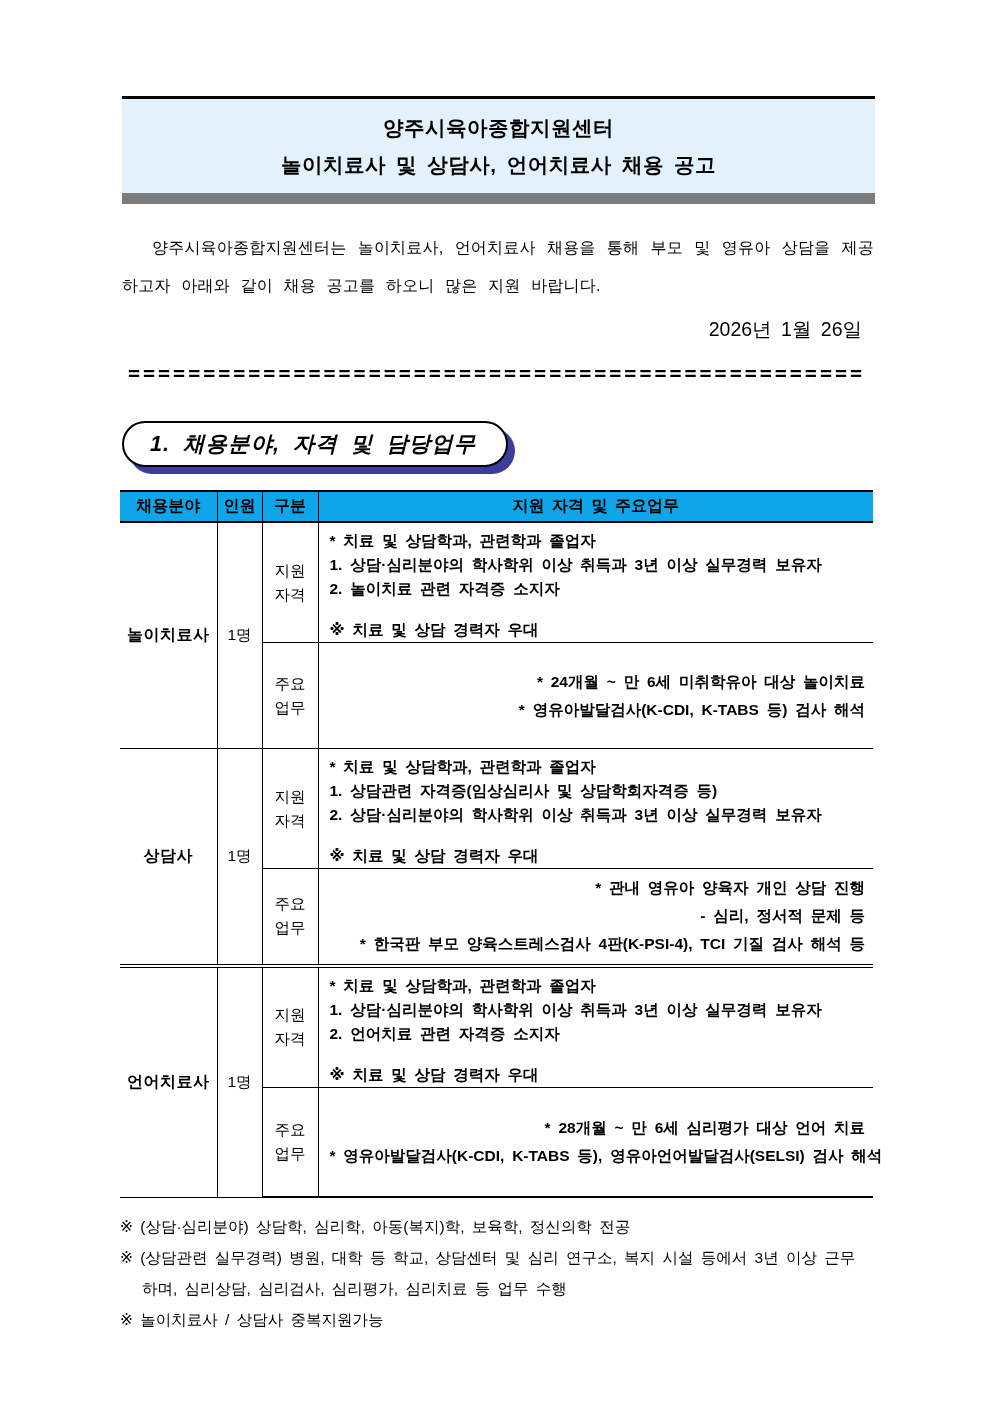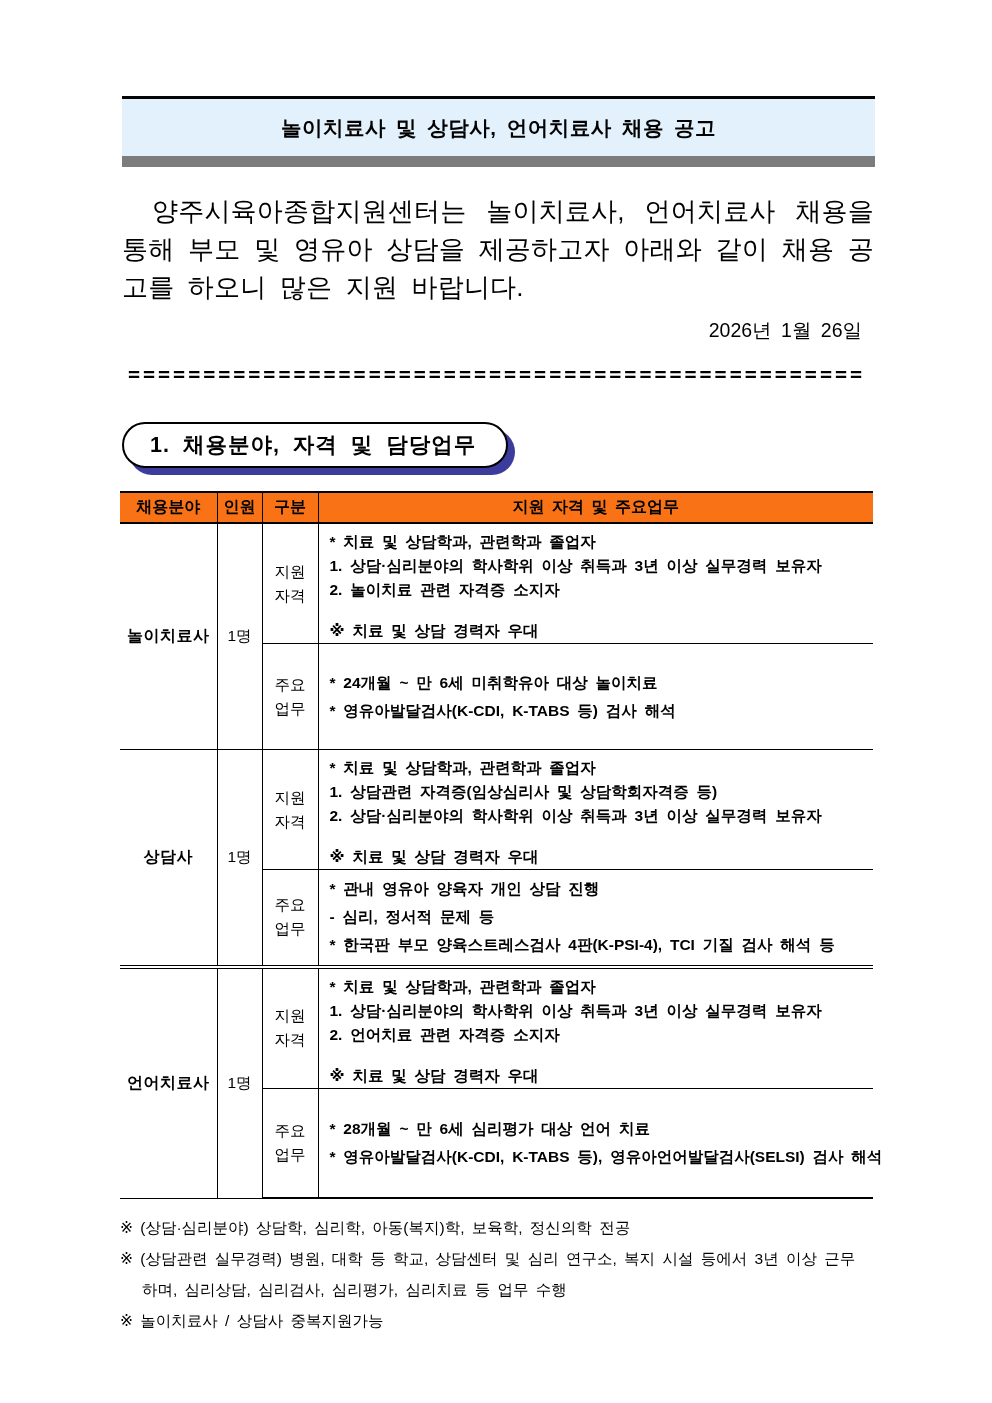--- a/index.html
+++ b/index.html
@@ -29,21 +29,21 @@
   }
   .title-grayband {
     margin: 0 117px 0 122px;
     height: 11px;
     background: #7c7c7c;
   }
 
   
   .intro {
     margin: 25px 118px 0 122px;
-    font-size: 26px;
+    font-size: 16px;
     line-height: 38px;
     text-align: justify;
     text-indent: 30px;
     word-spacing: 6px;
     letter-spacing: 0.2px;
   }
   .date-line, .signer-line {
     margin: 0 130px 0 122px;
     font-size: 19.5px;
     line-height: 35px;
@@ -69,37 +69,38 @@
     display: inline-block;
     background: #fff;
     border: 2px solid #000;
     border-radius: 23px;
     box-shadow: 7px 7px 0 #3c3c9c;
     padding: 6px 30px 7px 26px;
     font-size: 21.5px;
     font-weight: bold;
     letter-spacing: 1px;
     word-spacing: 6px;
+    font-style: italic;
   }
 
   
   .tbl-wrap { margin: 23px 119px 0 120px; }
   table {
     width: 753px;
     border-collapse: collapse;
     table-layout: fixed;
     font-size: 15.5px;
   }
   col.c1 { width: 97px; }
   col.c2 { width: 45px; }
   col.c3 { width: 56px; }
   col.c4 { width: 555px; }
   th, td { border: 1.5px solid #000; }
   th {
-    background: #f97316;
+    background: #0ea5e9;
     font-weight: bold;
     font-size: 16px;
     height: 31px;
     border-top: 2.5px solid #000;
     border-bottom: 2px solid #000;
     word-spacing: 3px;
   }
   th:first-child, td:first-child { border-left: none; }
   th:last-child,  td.c-content  { border-right: none; }
   tr.last td { border-bottom: 2.5px solid #000; }
@@ -112,38 +113,39 @@
     letter-spacing: 0.5px;
   }
   td.c-count { text-align: center; font-size: 15.5px; }
   td.c-gubun { text-align: center; vertical-align: middle; }
   td.c-gubun .g-line { line-height: 24px; }
   td.c-content { padding: 0 8px 0 11px; font-weight: bold; }
 
   tr.r-qual  td.c-content { vertical-align: top; padding-top: 6px; }
   tr.r-duty  td.c-content { vertical-align: middle; }
   .cl { line-height: 24px; word-spacing: 3.5px; white-space: nowrap; }
-  tr.r-duty .cl { line-height: 28px; }
+  tr.r-duty .cl { line-height: 28px; text-align: right; }
   .cl:empty { height: 17px; }
 
   tr.h-r1a { height: 117px; } tr.h-r1b { height: 106px; }
   tr.h-r2a { height: 119px; } tr.h-r2b { height: 97px; }
   tr.h-r3a { height: 120px; } tr.h-r3b { height: 110px; }
 
   
   .notes { margin: 13px 60px 0 120px; font-size: 15.5px; }
   .note-line { line-height: 31px; word-spacing: 3px; white-space: nowrap; }
   .note-cont { margin-left: 22px; }
 </style>
 </head>
 <body>
 
 <div class="page">
 
   <div class="title-banner">
+    <div class="title-line">양주시육아종합지원센터</div>
     <div class="title-line">놀이치료사 및 상담사, 언어치료사 채용 공고</div>
   </div>
   <div class="title-grayband"></div>
 
   <div class="intro">양주시육아종합지원센터는 놀이치료사, 언어치료사 채용을 통해 부모 및 영유아 상담을 제공하고자 아래와 같이 채용 공고를 하오니 많은 지원 바랍니다.</div>
   <div class="date-line">2026년 1월 26일</div>
 
   <div class="separator">=================================================</div>
 
   <div class="section-heading-wrap">

